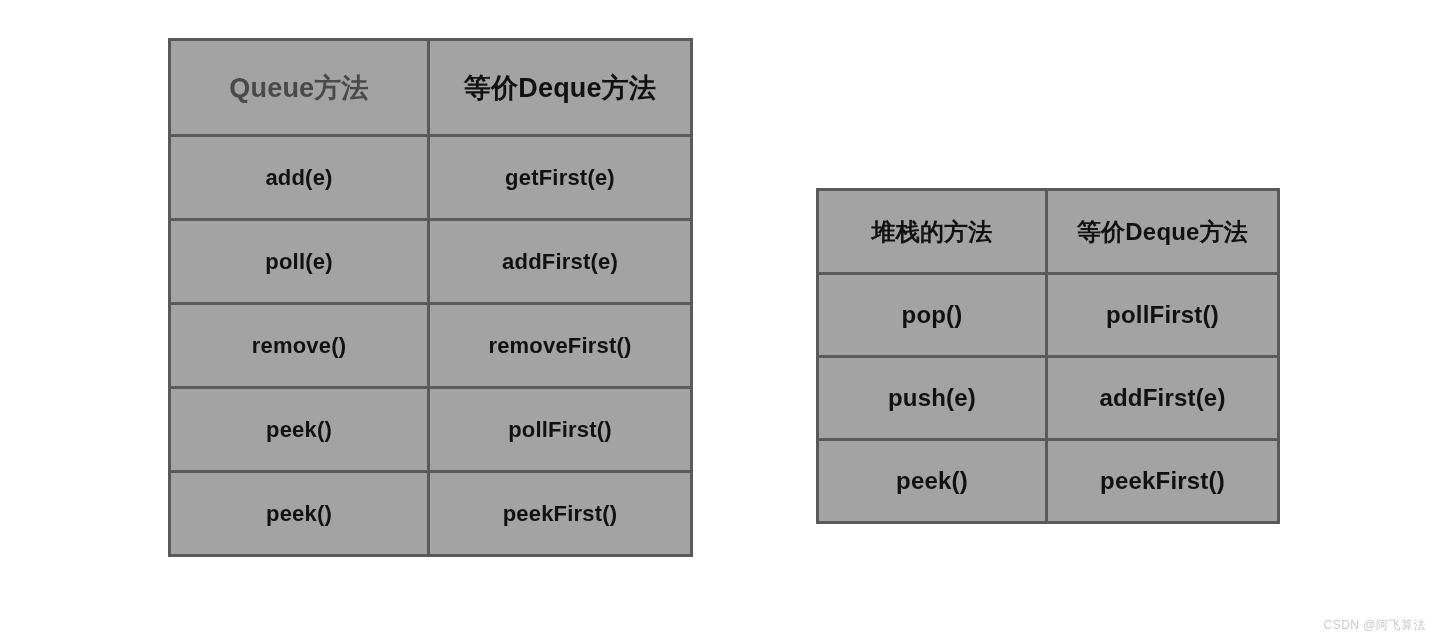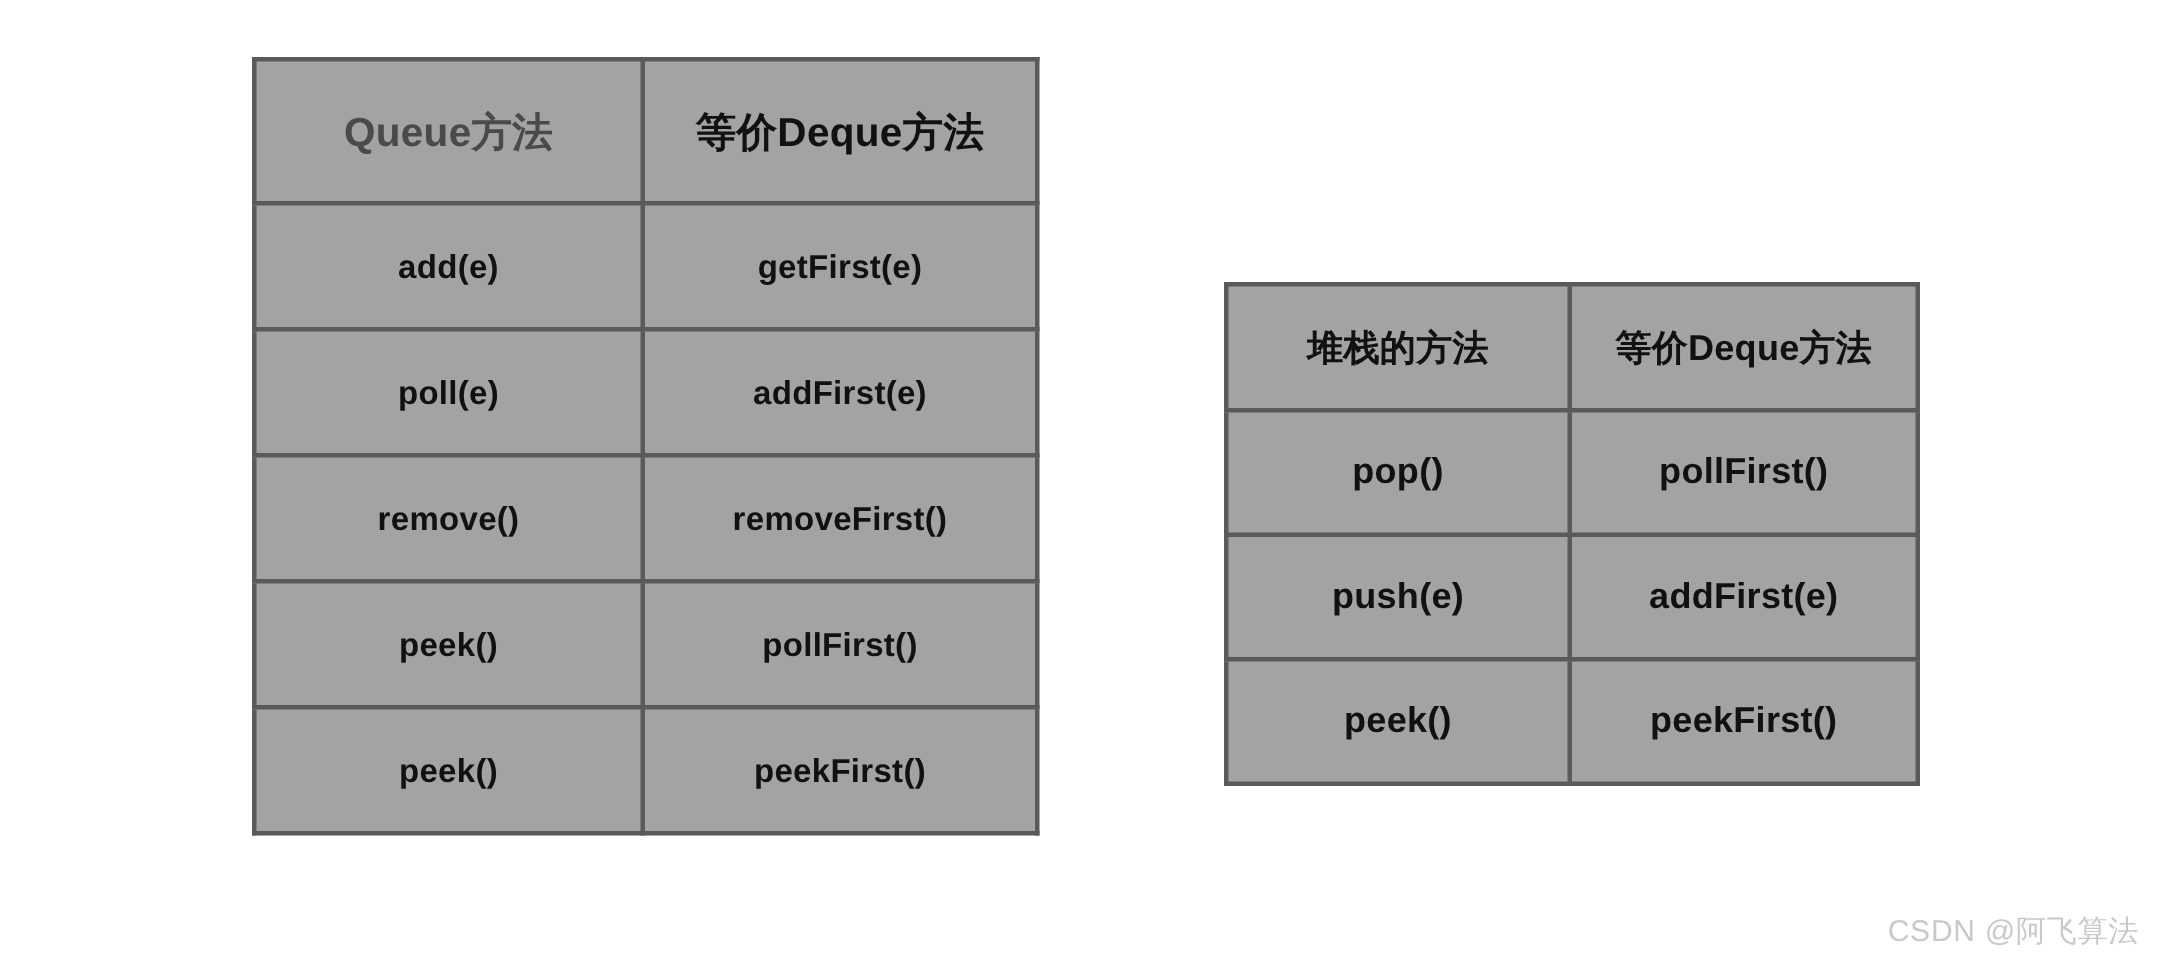--- a/index.html
+++ b/index.html
@@ -76,21 +76,21 @@
   #stack-table td {
     height: 80px;
     font-size: 24px;
   }
 
   
   #watermark {
     position: absolute;
     right: 16px;
     bottom: 8px;
-    font-size: 20px;
+    font-size: 12px;
     color: #c9c9c9;
     font-weight: normal;
     letter-spacing: 0.5px;
     white-space: nowrap;
     user-select: none;
   }
 </style>
 </head>
 <body>
 

